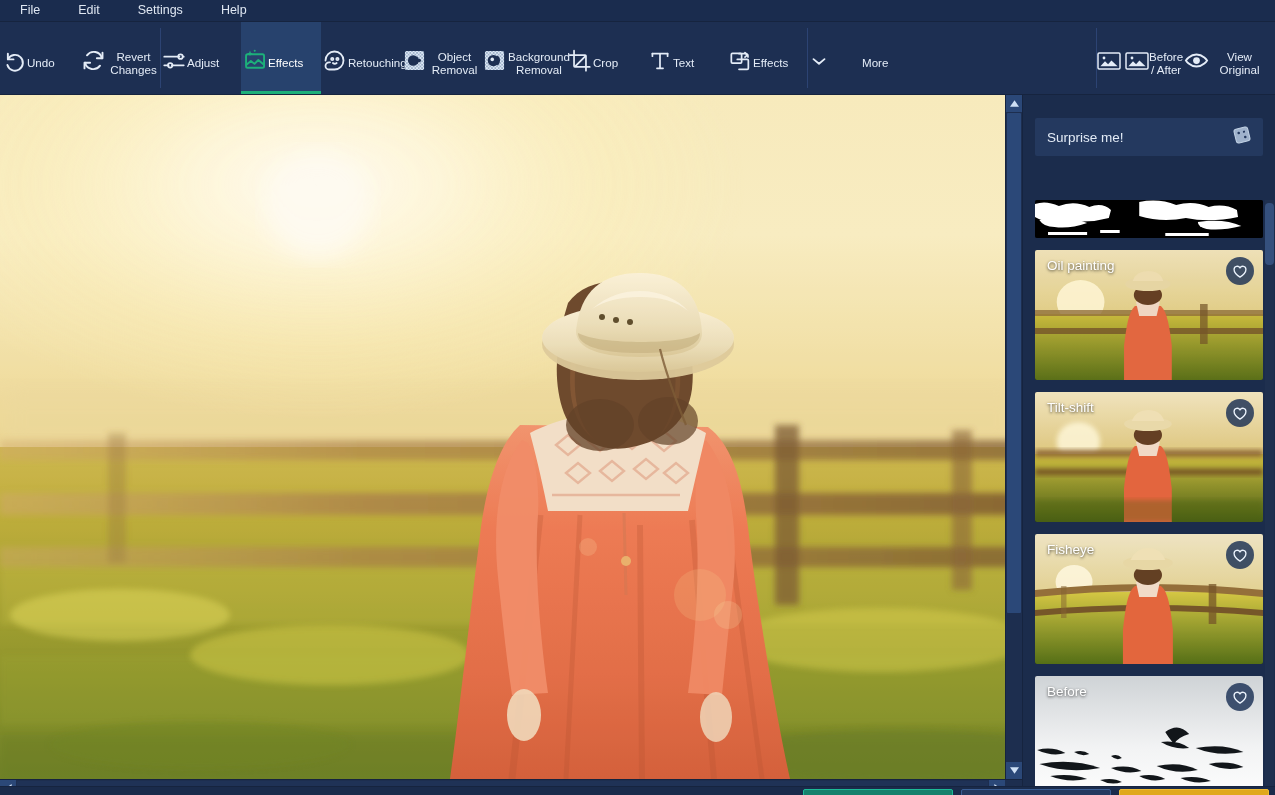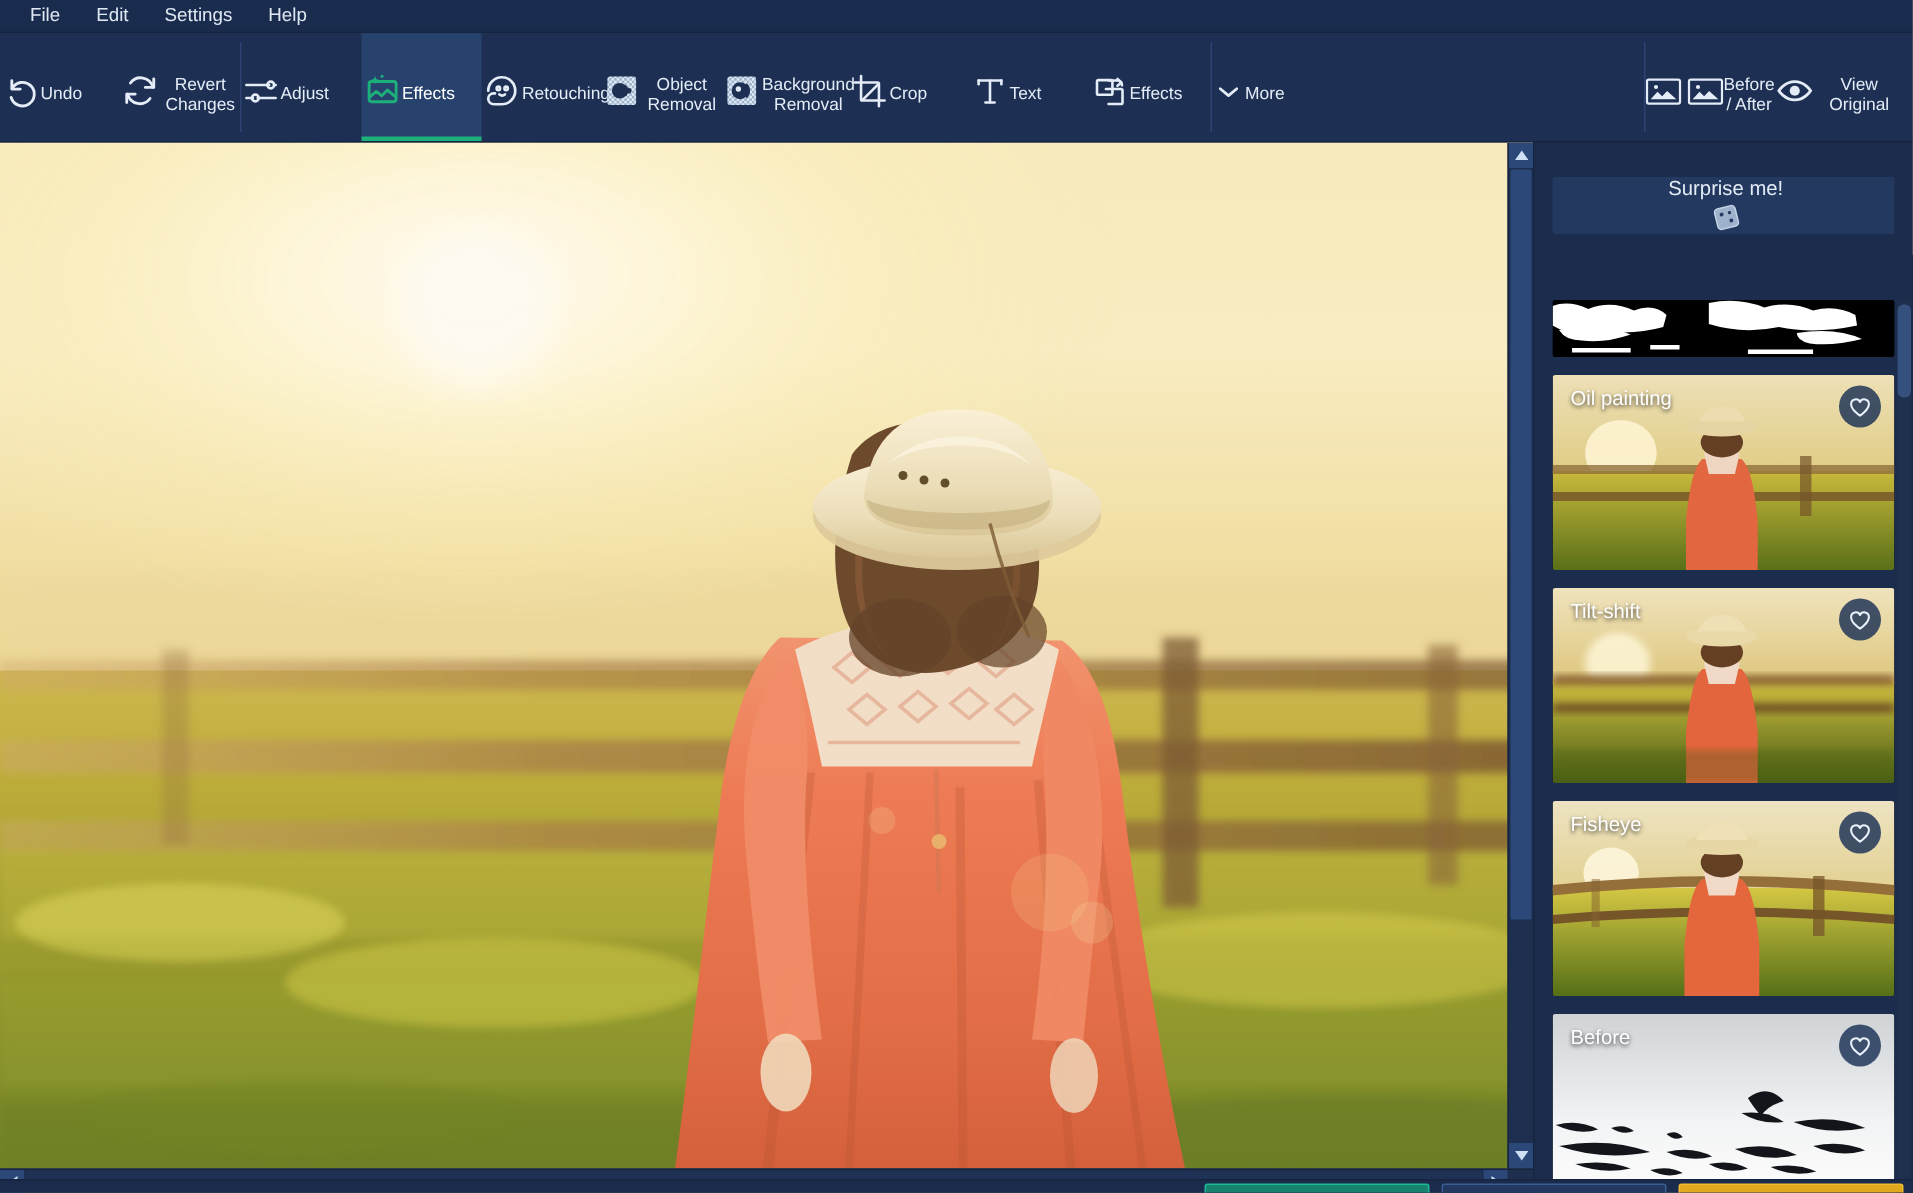--- a/index.html
+++ b/index.html
@@ -11,21 +11,21 @@
     -webkit-font-smoothing: antialiased;
   }
 
   
   #menubar {
     height: 22px;
     background: #1a2c4e;
     display: flex;
     align-items: center;
     padding-left: 9px;
-    gap: 2px;
+    gap: 16px;
     border-bottom: 1px solid #16243f;
   }
   .menu-item {
     color: #dfe7f2;
     font-size: 12.5px;
     padding: 2px 11px 3px 11px;
     line-height: 15px;
     cursor: default;
     white-space: nowrap;
   }
@@ -74,21 +74,21 @@
   .tb-btn.active { background: #27426d; }
   .tb-btn.active::after {
     content: "";
     position: absolute;
     left: 0; right: 0; bottom: 0;
     height: 3px;
     background: #1db07a;
   }
   .tb-btn.active .lb { color: #ffffff; }
   .tb-btn.wide { width: 86px; }
-  .tb-btn.more { width: 64px; }
+  .tb-btn.more { width: 64px; gap: 32px; }
   .tb-spacer { flex: 1 1 auto; }
   #toolbar-right { display: flex; align-items: stretch; padding-right: 6px; }
 
   
   #main {
     display: flex;
     height: calc(795px - 22px - 73px);
     position: relative;
   }
 
@@ -216,21 +216,20 @@
   #surprise {
     margin-top: 11px;
     height: 38px;
     background: #24395f;
     border-radius: 2px;
     display: flex;
     align-items: center;
     justify-content: space-between;
     padding: 0 9px 0 12px;
     cursor: default;
-    flex-direction: column;
   }
   #surprise-label { color: #e3ebf6; font-size: 13.5px; }
 
   
   #fx-list {
     position: absolute;
     left: 0; right: 0;
     top: 105px;
     bottom: 0;
     padding: 0 12px 0 12px;

